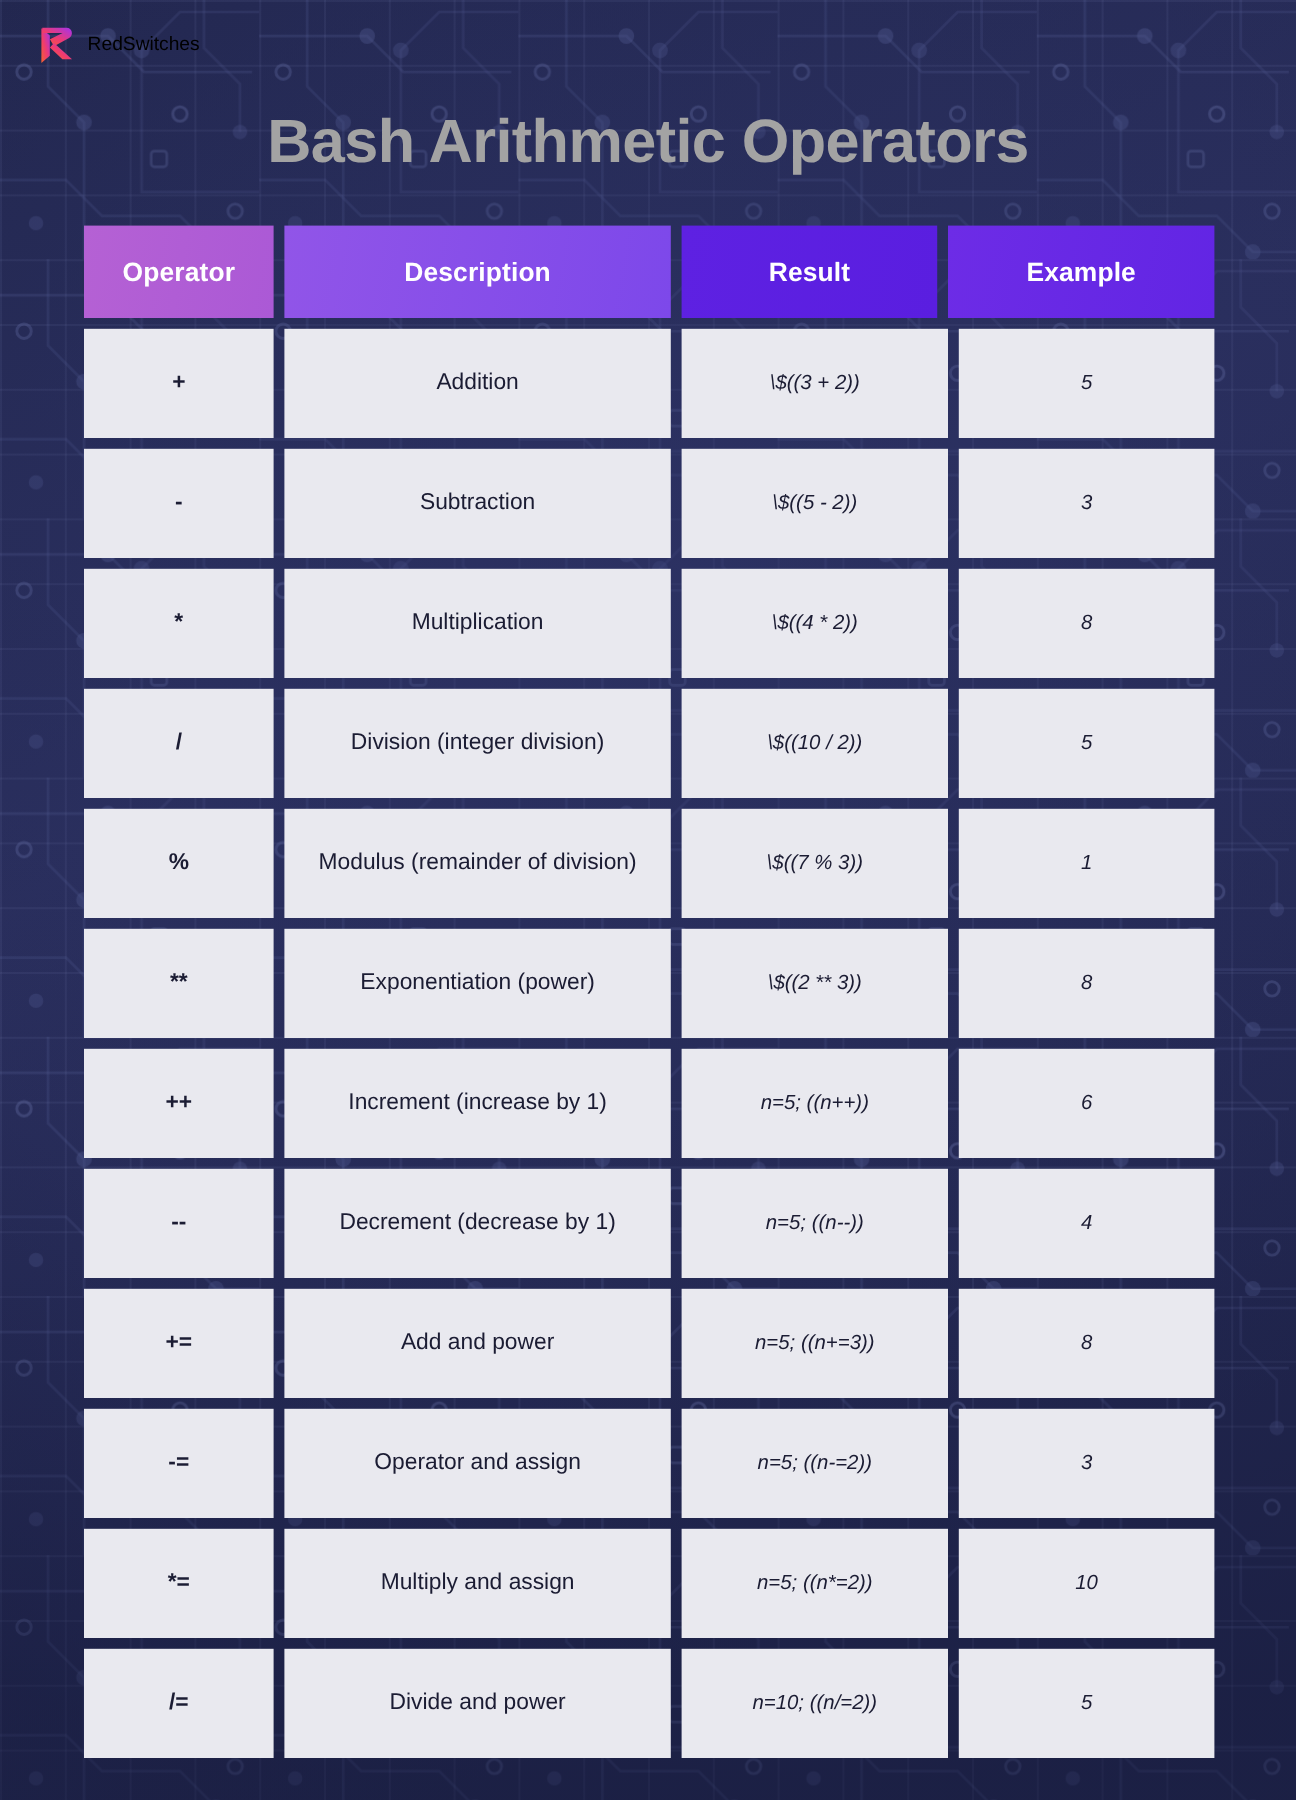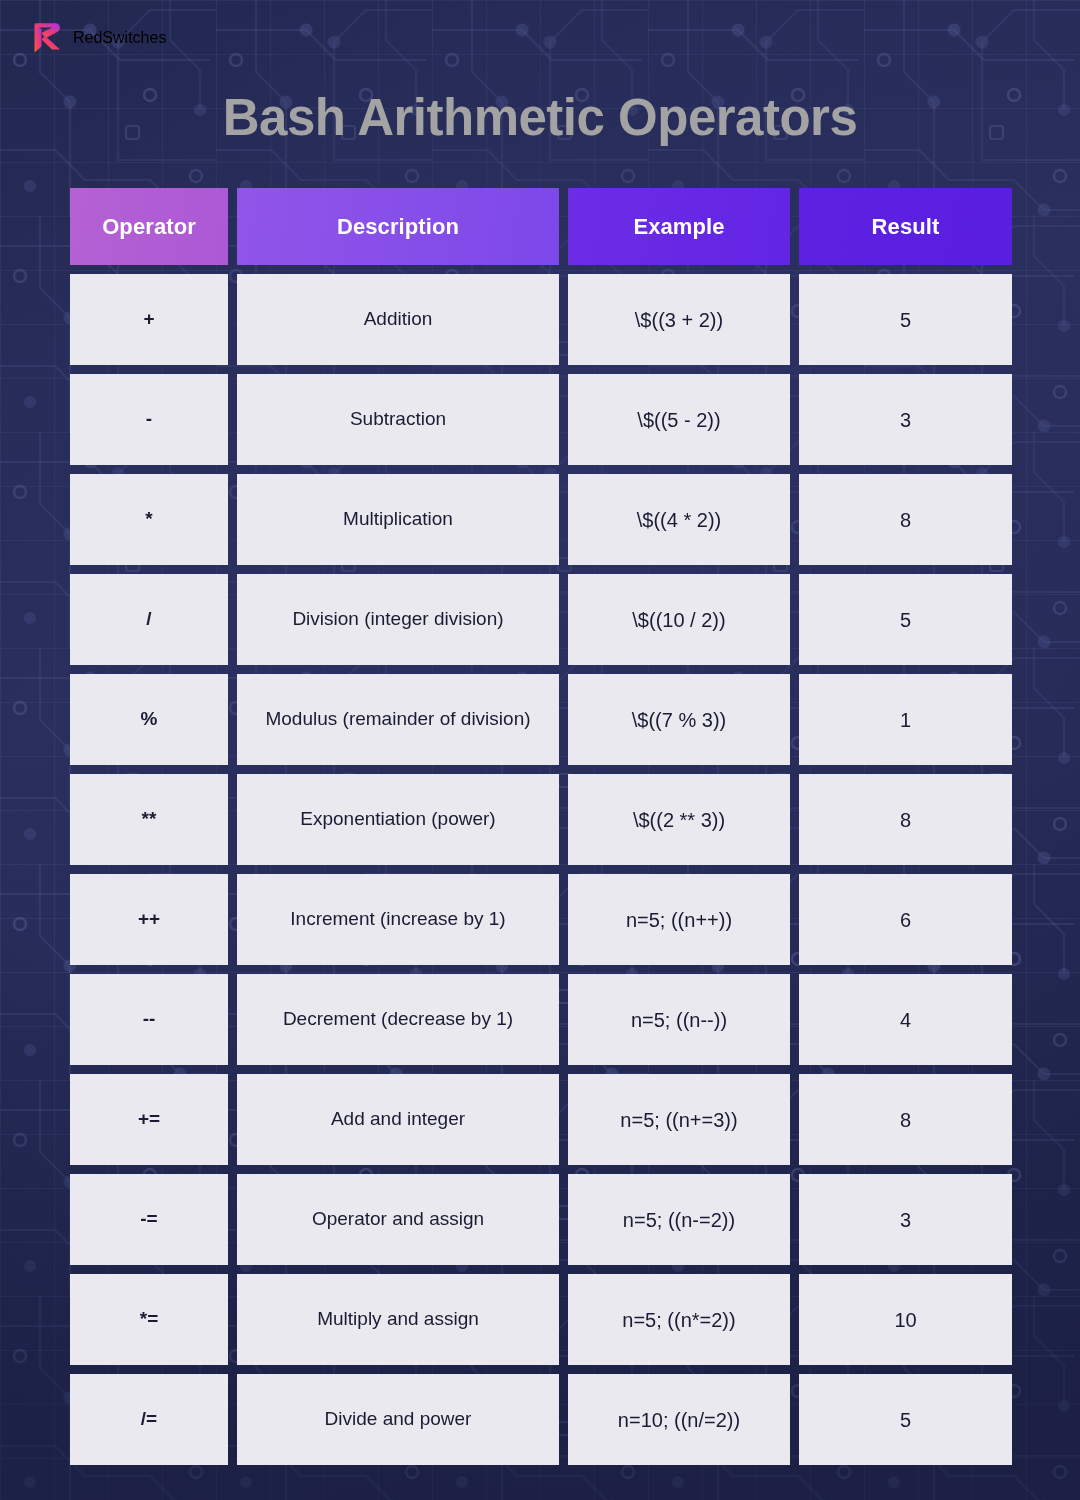--- a/index.html
+++ b/index.html
@@ -139,21 +139,22 @@
     line-height: 1.3;
   }
 
   .body-row .col-operator {
     font-weight: 700;
     font-size: 19px;
   }
 
   .body-row .col-example,
   .body-row .col-result {
-    font-size: 20px;
+    font-size: 17px;
+    font-style: italic;
   }
 </style>
 </head>
 <body>
 
 <svg id="bg-circuit" viewBox="0 0 1080 1500" preserveAspectRatio="none" xmlns="http://www.w3.org/2000/svg">
   <defs>
     <linearGradient id="bgGrad" x1="0" y1="0" x2="0.35" y2="1">
       <stop offset="0%" stop-color="#232851"></stop>
       <stop offset="45%" stop-color="#2b3060"></stop>
@@ -206,22 +207,22 @@
     <div>RedSwitches</div>
   </div>
 
   <h1 id="page-title">Bash Arithmetic Operators</h1>
 
   <div id="operators-table">
 
     <div class="trow" id="table-header">
       <div class="cell col-operator">Operator</div>
       <div class="cell col-description">Description</div>
+      <div class="cell col-result">Result</div>
       <div class="cell col-example">Example</div>
-      <div class="cell col-result">Result</div>
     </div>
 
     <div class="trow body-row">
       <div class="cell col-operator">+</div>
       <div class="cell col-description">Addition</div>
       <div class="cell col-example">\$((3 + 2))</div>
       <div class="cell col-result">5</div>
     </div>
 
     <div class="trow body-row">
@@ -268,21 +269,21 @@
 
     <div class="trow body-row">
       <div class="cell col-operator">--</div>
       <div class="cell col-description">Decrement (decrease by 1)</div>
       <div class="cell col-example">n=5; ((n--))</div>
       <div class="cell col-result">4</div>
     </div>
 
     <div class="trow body-row">
       <div class="cell col-operator">+=</div>
-      <div class="cell col-description">Add and integer</div>
+      <div class="cell col-description">Add and power</div>
       <div class="cell col-example">n=5; ((n+=3))</div>
       <div class="cell col-result">8</div>
     </div>
 
     <div class="trow body-row">
       <div class="cell col-operator">-=</div>
       <div class="cell col-description">Operator and assign</div>
       <div class="cell col-example">n=5; ((n-=2))</div>
       <div class="cell col-result">3</div>
     </div>

